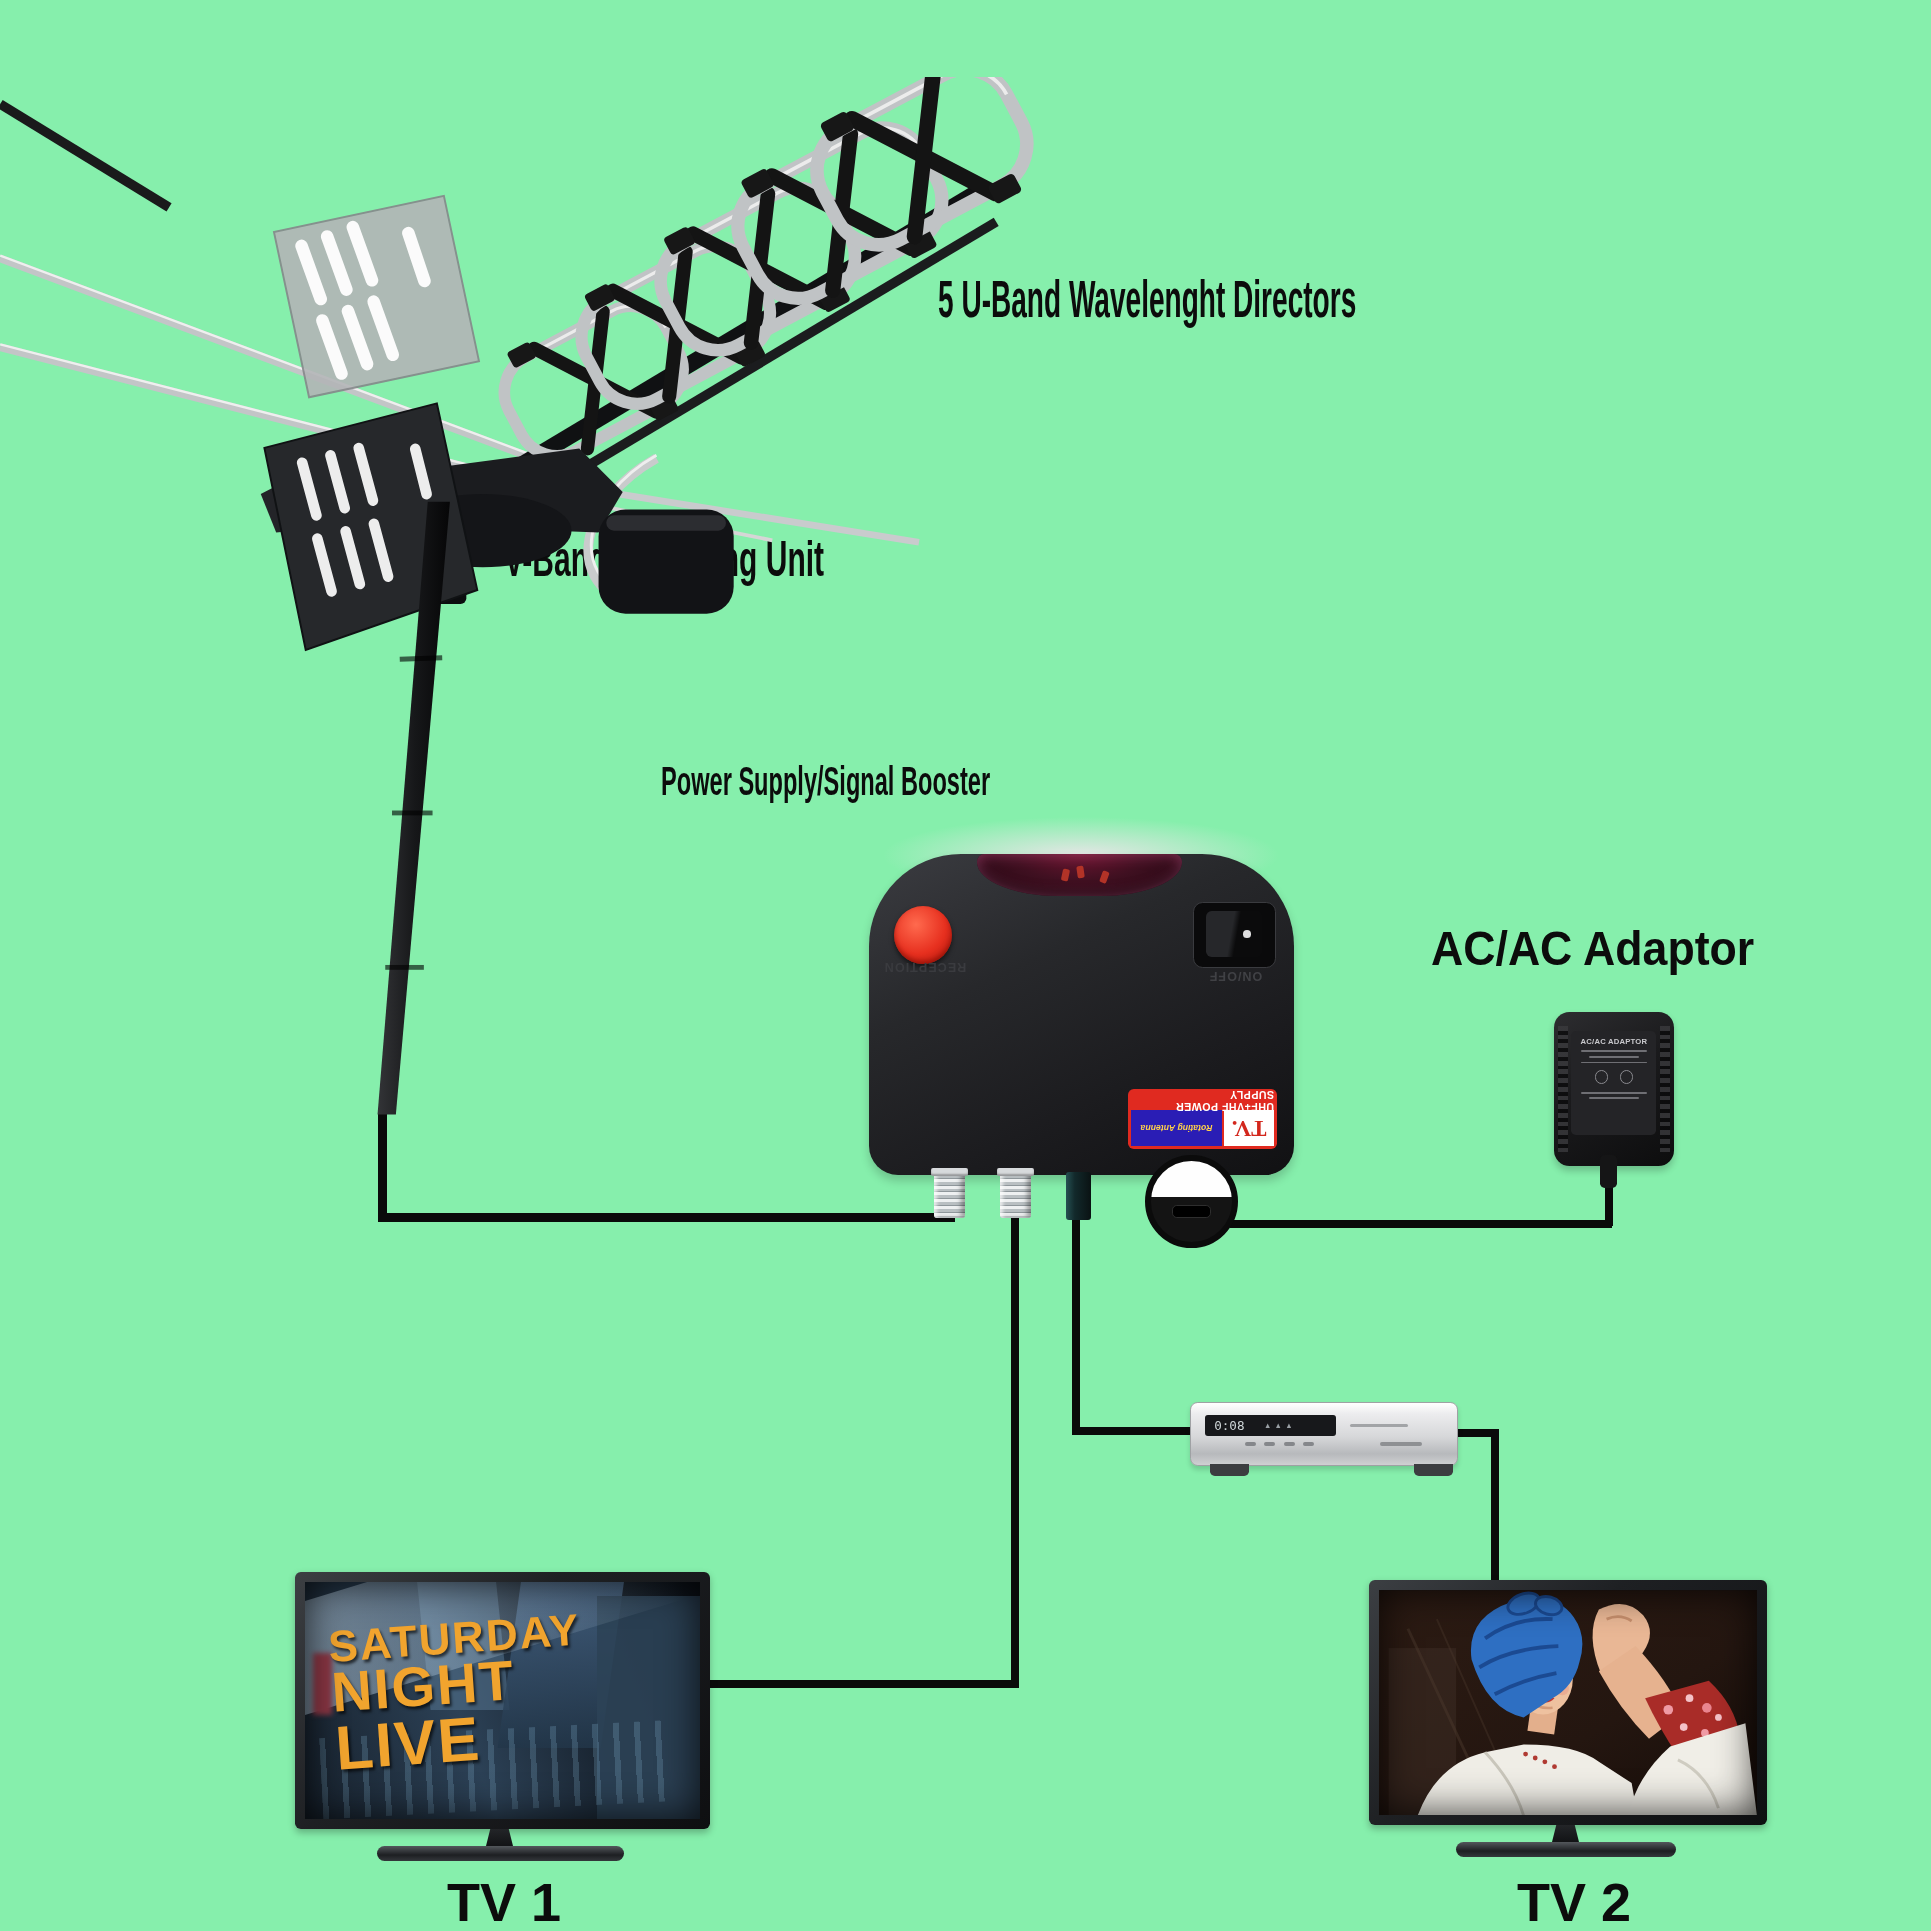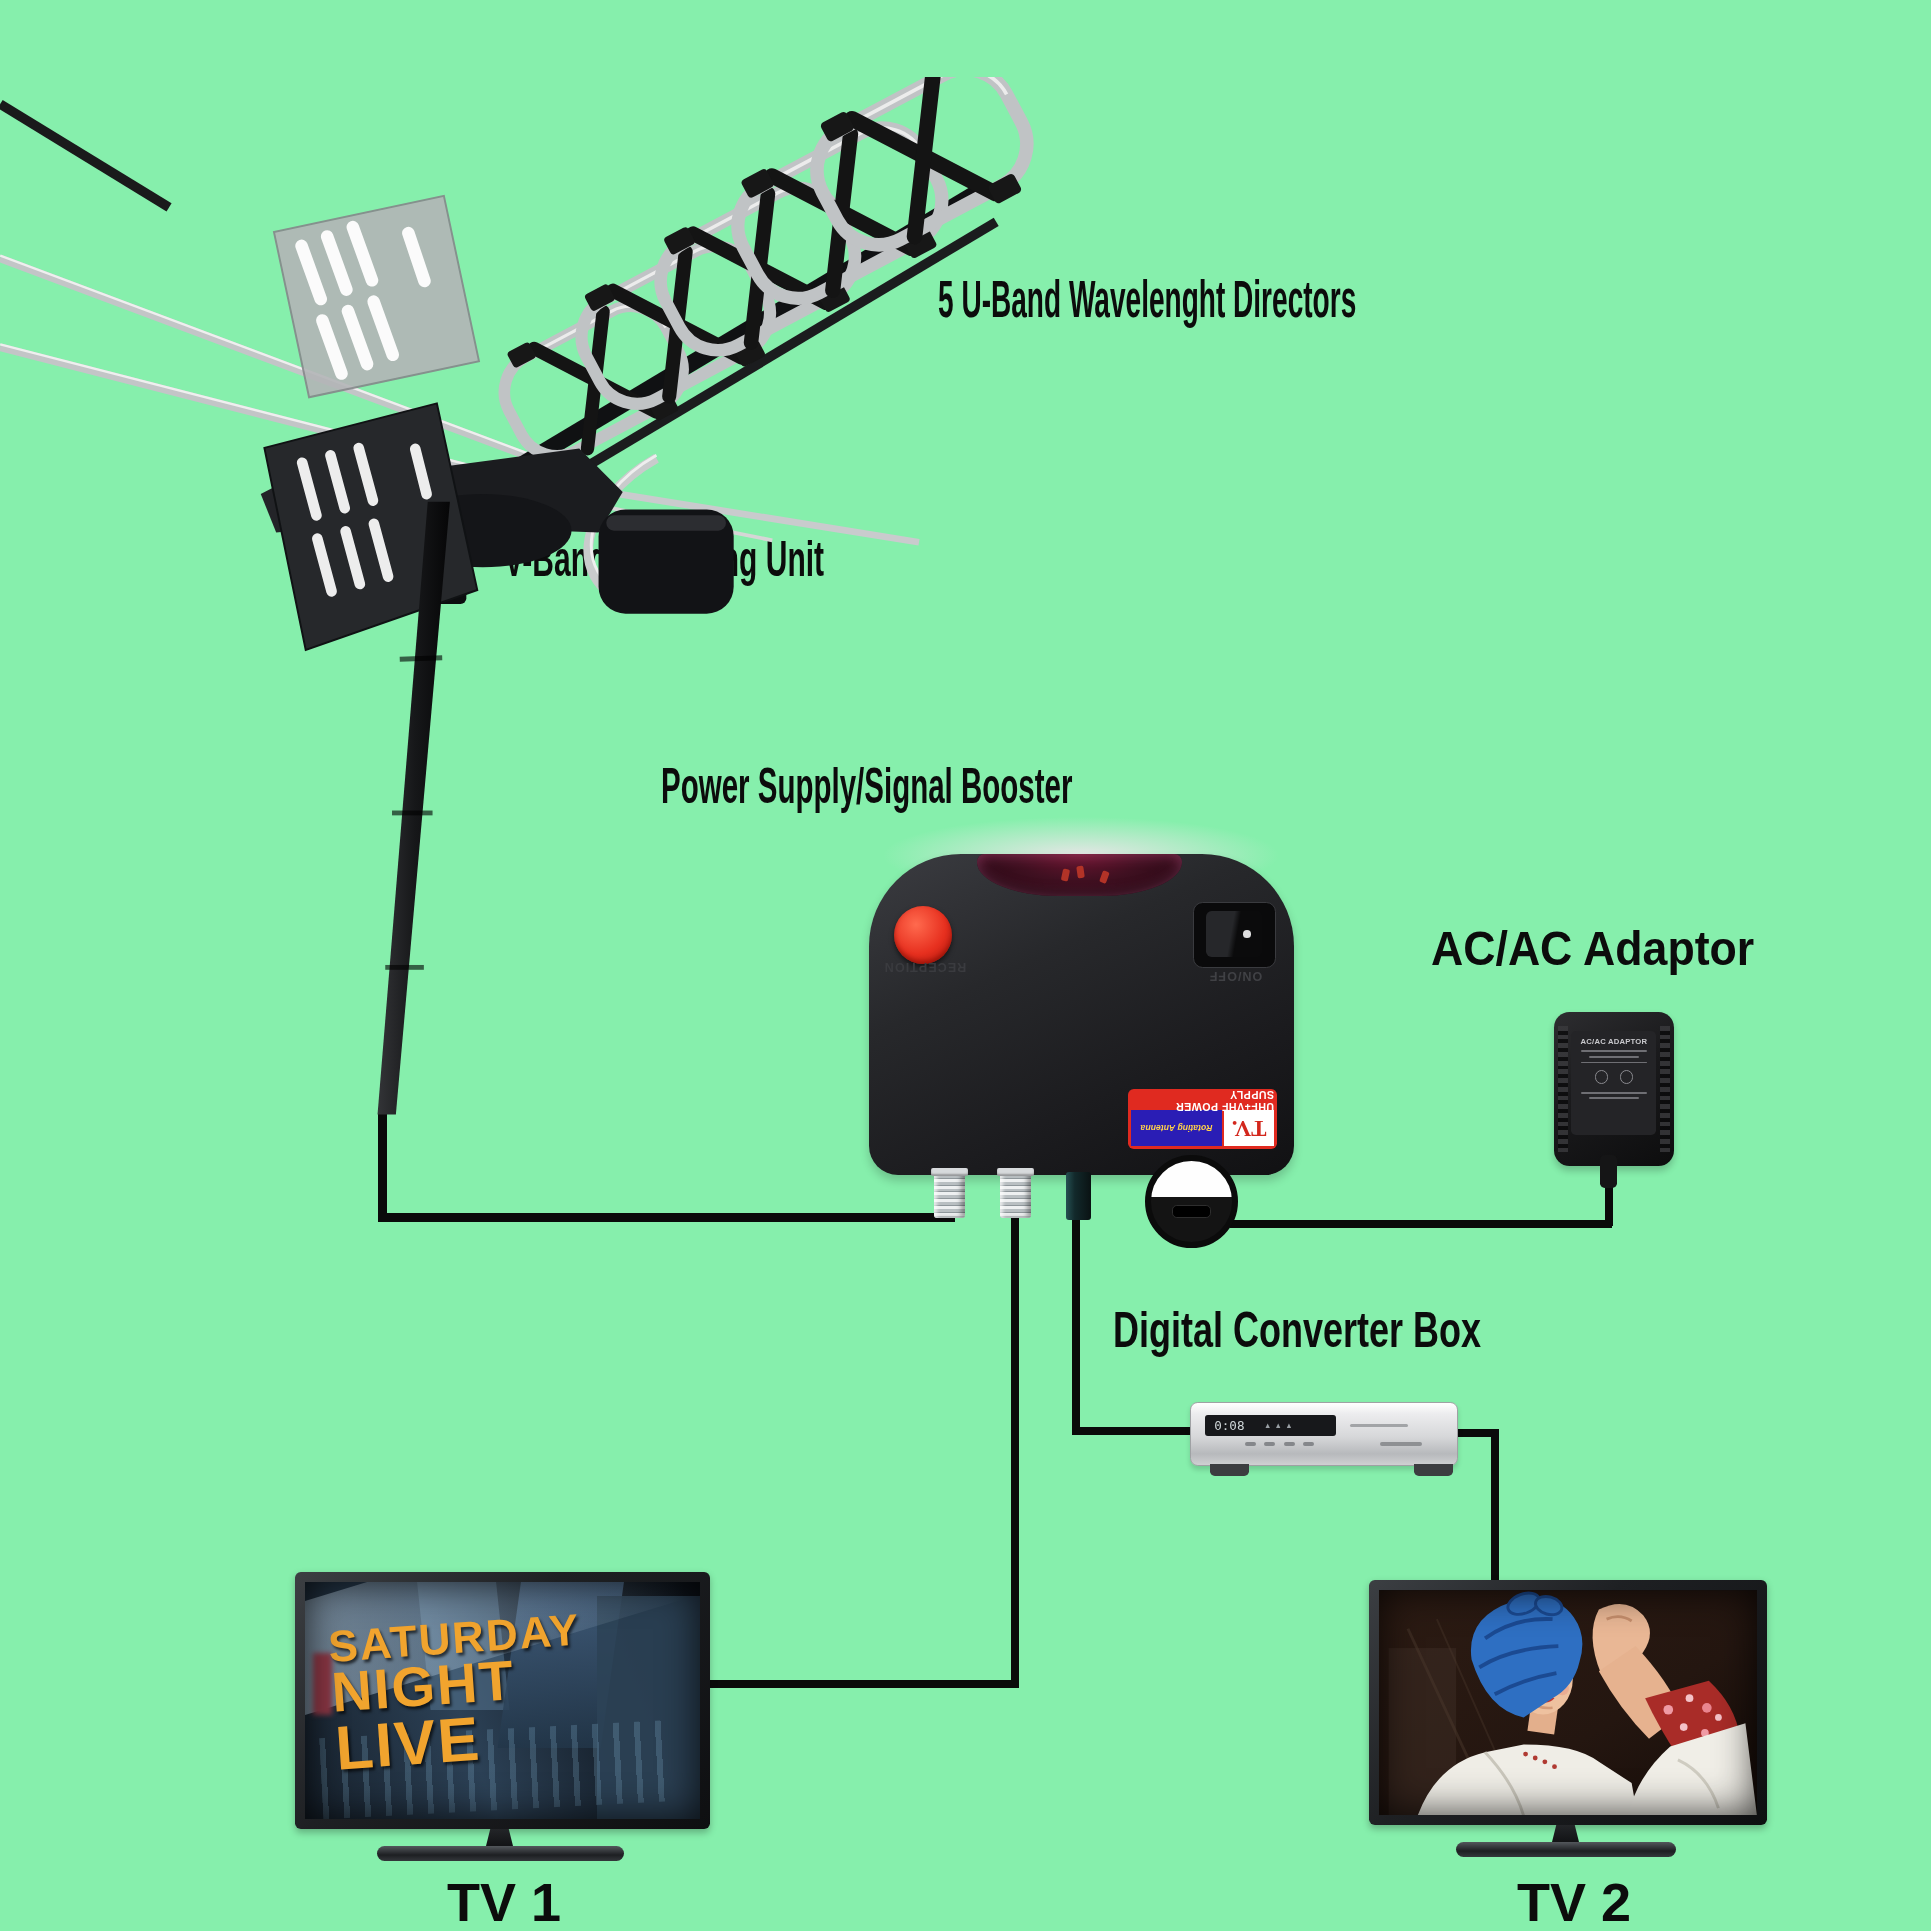--- a/index.html
+++ b/index.html
@@ -234,28 +234,25 @@
       <rect x="399" y="920" width="40" height="5" fill="#000" opacity=".6"></rect>
     </g>
   </svg>
 
   <div class="lbl" style="left:938px;top:274px;font-size:51px;">
     <span style="transform:scaleX(.55);">5 U-Band Wavelenght Directors</span>
   </div>
   <div class="lbl" style="left:504px;top:534px;font-size:50px;">
     <span style="transform:scaleX(.60);">V-Band Receiving Unit</span>
   </div>
-  <div class="lbl" style="left:661px;top:761px;font-size:50px;">
+  <div class="lbl" style="left:661px;top:761px;font-size:40px;">
     <span style="transform:scaleX(.59);">Power Supply/Signal Booster</span>
   </div>
   <div class="lbl" style="left:1431px;top:925px;font-size:48px;">
     <span style="transform:scaleX(.93);">AC/AC Adaptor</span>
-  </div>
-  <div class="lbl" style="left:1113px;top:1305px;font-size:50px;">
-    <span style="transform:scaleX(.72);">Digital Converter Box</span>
   </div>
 
   <div class="cable" style="left:378px;top:1108px;width:8.7px;height:112px;"></div>
   <div class="cable" style="left:378px;top:1213px;width:577px;height:8.7px;"></div>
   <div class="cable" style="left:1011px;top:1209px;width:7.7px;height:479px;"></div>
   <div class="cable" style="left:709px;top:1680px;width:310px;height:7.7px;"></div>
   <div class="cable" style="left:1072px;top:1215px;width:7.7px;height:220px;"></div>
   <div class="cable" style="left:1072px;top:1427px;width:121px;height:7.7px;"></div>
   <div class="cable" style="left:1446px;top:1429px;width:52px;height:7.7px;"></div>
   <div class="cable" style="left:1491px;top:1429px;width:7.7px;height:158px;"></div>

